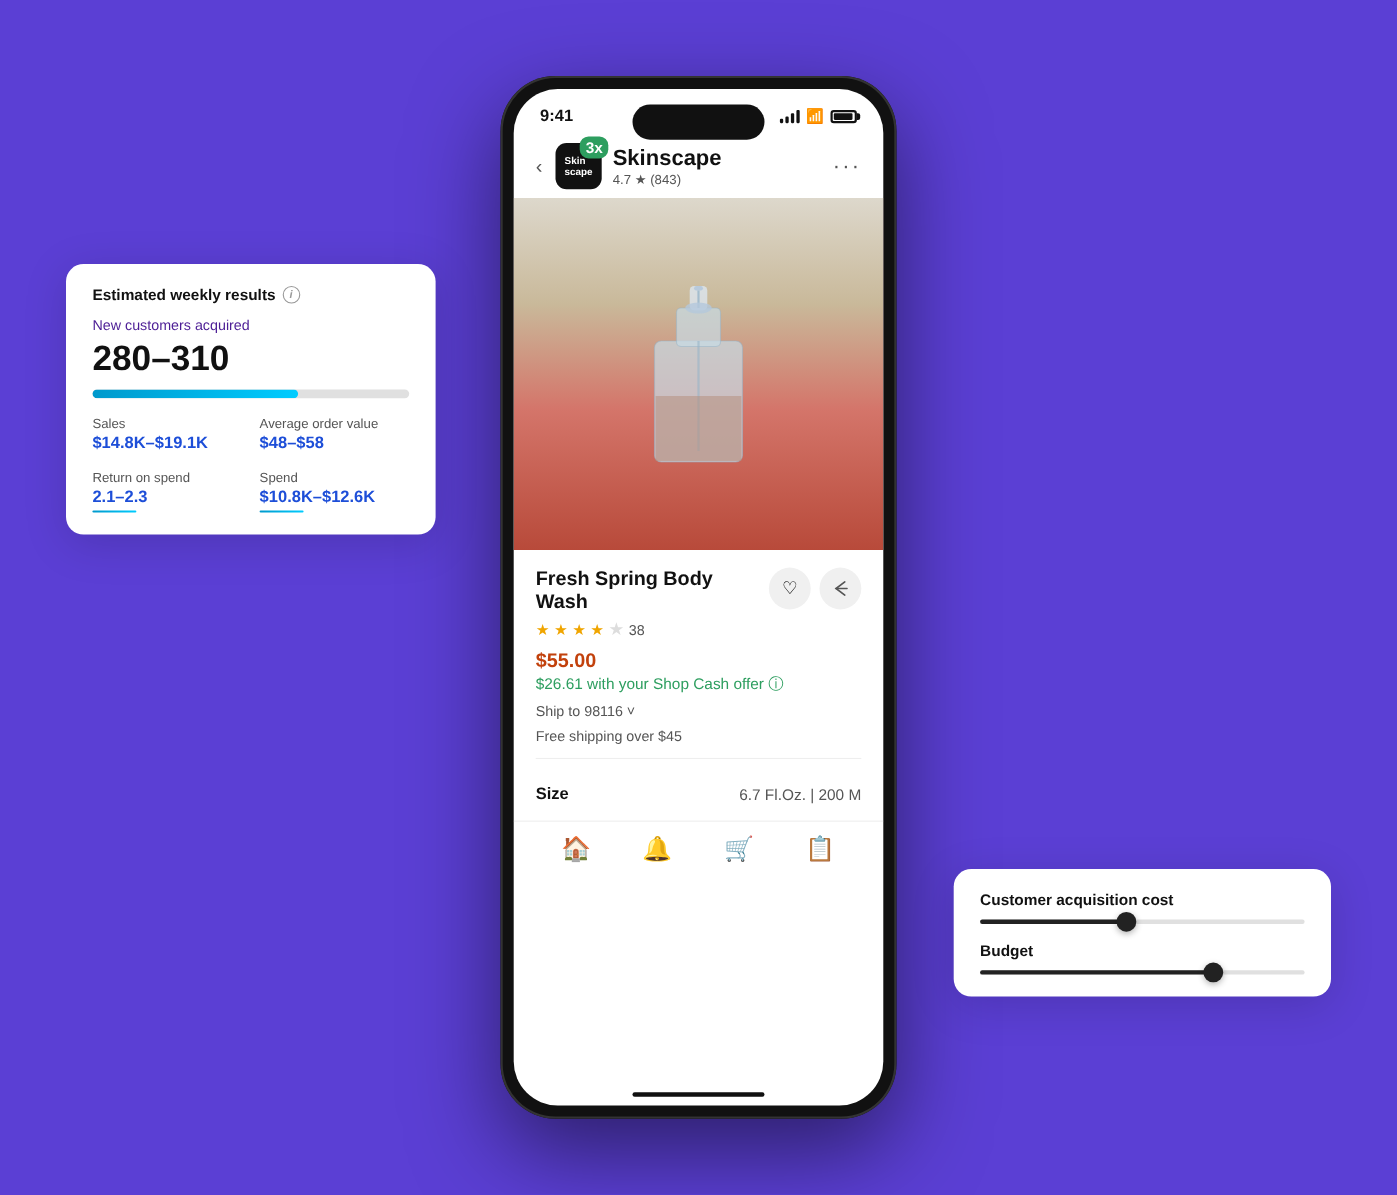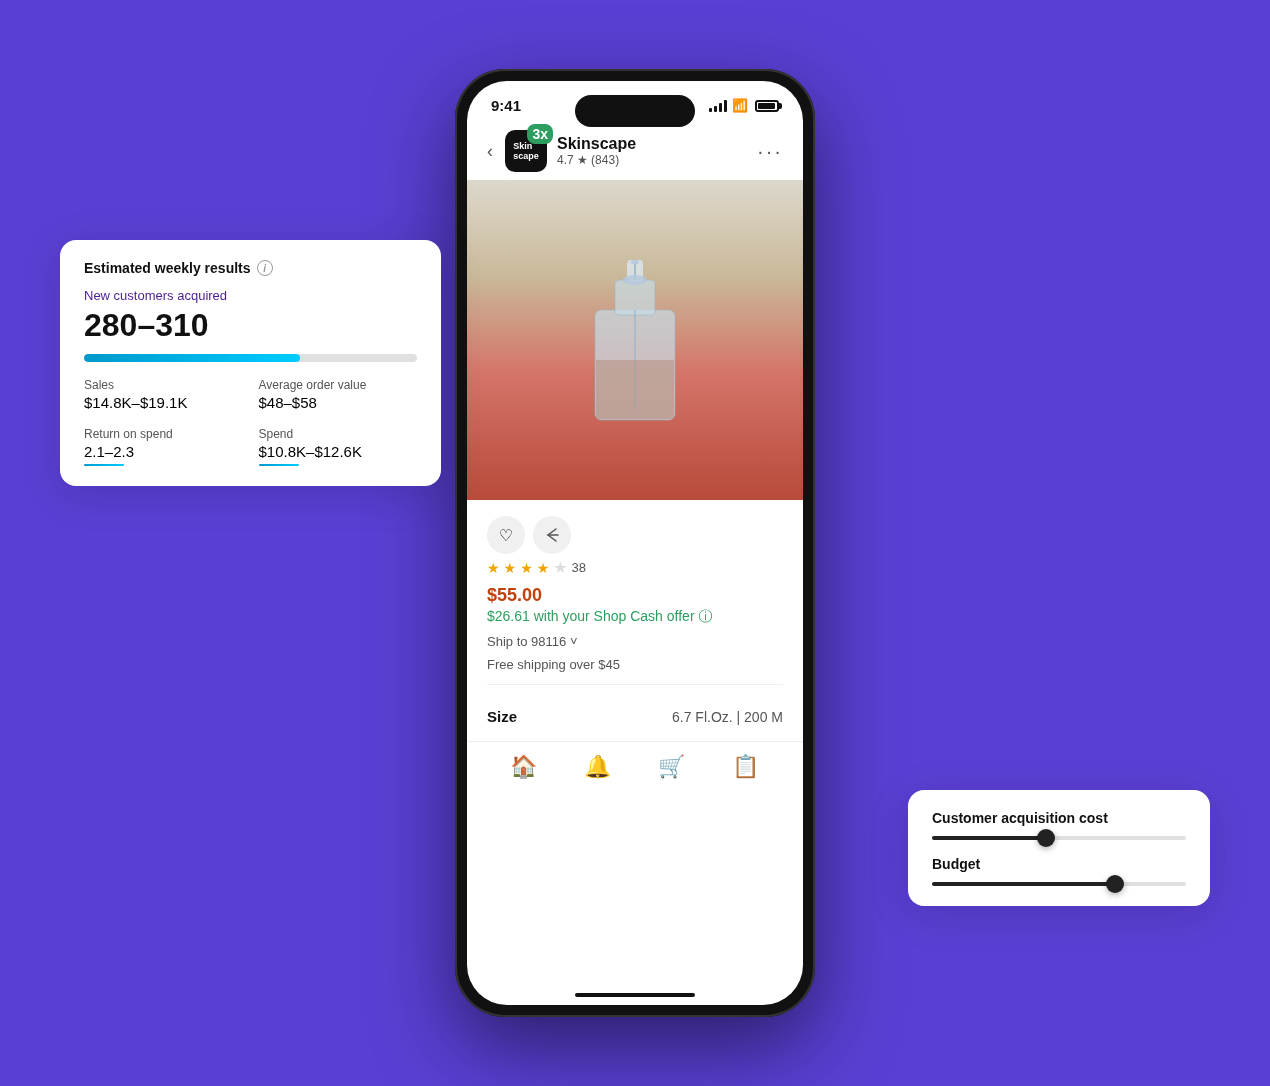--- a/index.html
+++ b/index.html
@@ -164,21 +164,21 @@
       right: -6px;
       background: #2d9e5f;
       color: #fff;
       font-size: 14px;
       font-weight: 700;
       padding: 2px 5px;
       border-radius: 8px;
     }
 
     .app-name {
-      font-size: 16px;
+      font-size: 20px;
       font-weight: 700;
       color: #111;
     }
 
     .app-rating {
       font-size: 12px;
       color: #555;
     }
 
     .more-dots {
@@ -342,21 +342,21 @@
       background: #fff;
       border-radius: 16px;
       box-shadow: 0 8px 40px rgba(0,0,0,0.15);
       z-index: 10;
     }
 
     
     .weekly-results-card {
       left: 60px;
       top: 240px;
-      width: 381px;
+      width: 336px;
       padding: 20px 24px;
     }
 
     .card-title {
       font-size: 14px;
       font-weight: 600;
       color: #111;
       display: flex;
       align-items: center;
       gap: 6px;
@@ -412,38 +412,38 @@
 
     .metric-item {}
 
     .metric-item-label {
       font-size: 12px;
       color: #555;
     }
 
     .metric-item-value {
       font-size: 15px;
-      font-weight: 400;
-      color: #000000;
+      font-weight: 700;
+      color: #1d4ed8;
       margin-top: 2px;
     }
 
     .metric-underline {
       width: 40px;
       height: 2px;
       background: linear-gradient(to right, #0099cc, #00ccff);
       border-radius: 1px;
       margin-top: 4px;
     }
 
     
     .acquisition-card {
       right: 60px;
       bottom: 180px;
-      width: 302px;
+      width: 343px;
       padding: 20px 24px;
     }
 
     .slider-section {
       margin-bottom: 16px;
     }
 
     .slider-section:last-child {
       margin-bottom: 0;
     }
@@ -539,20 +539,21 @@
         <line x1="60" y1="70" x2="60" y2="170" stroke="rgba(150,180,200,0.6)" stroke-width="2"></line>
 
         <rect x="21" y="120" width="78" height="59" rx="0 0 6 6" fill="rgba(180,140,120,0.5)"></rect>
 
         <ellipse cx="60" cy="40" rx="12" ry="5" fill="rgba(180,200,220,0.8)"></ellipse>
       </svg>
     </div>
 
     <div class="product-details">
       <div class="product-title-row">
+        <span class="product-title">Fresh Spring Body Wash</span>
         <div class="product-actions">
           <button class="action-btn">♡</button>
           <button class="action-btn">
             <svg width="16" height="16" viewBox="0 0 16 16" fill="none">
               <path d="M12 2L4 8l8 6" stroke="#555" stroke-width="1.5" stroke-linecap="round"></path>
               <path d="M4 8H14" stroke="#555" stroke-width="1.5" stroke-linecap="round"></path>
             </svg>
           </button>
         </div>
       </div>

